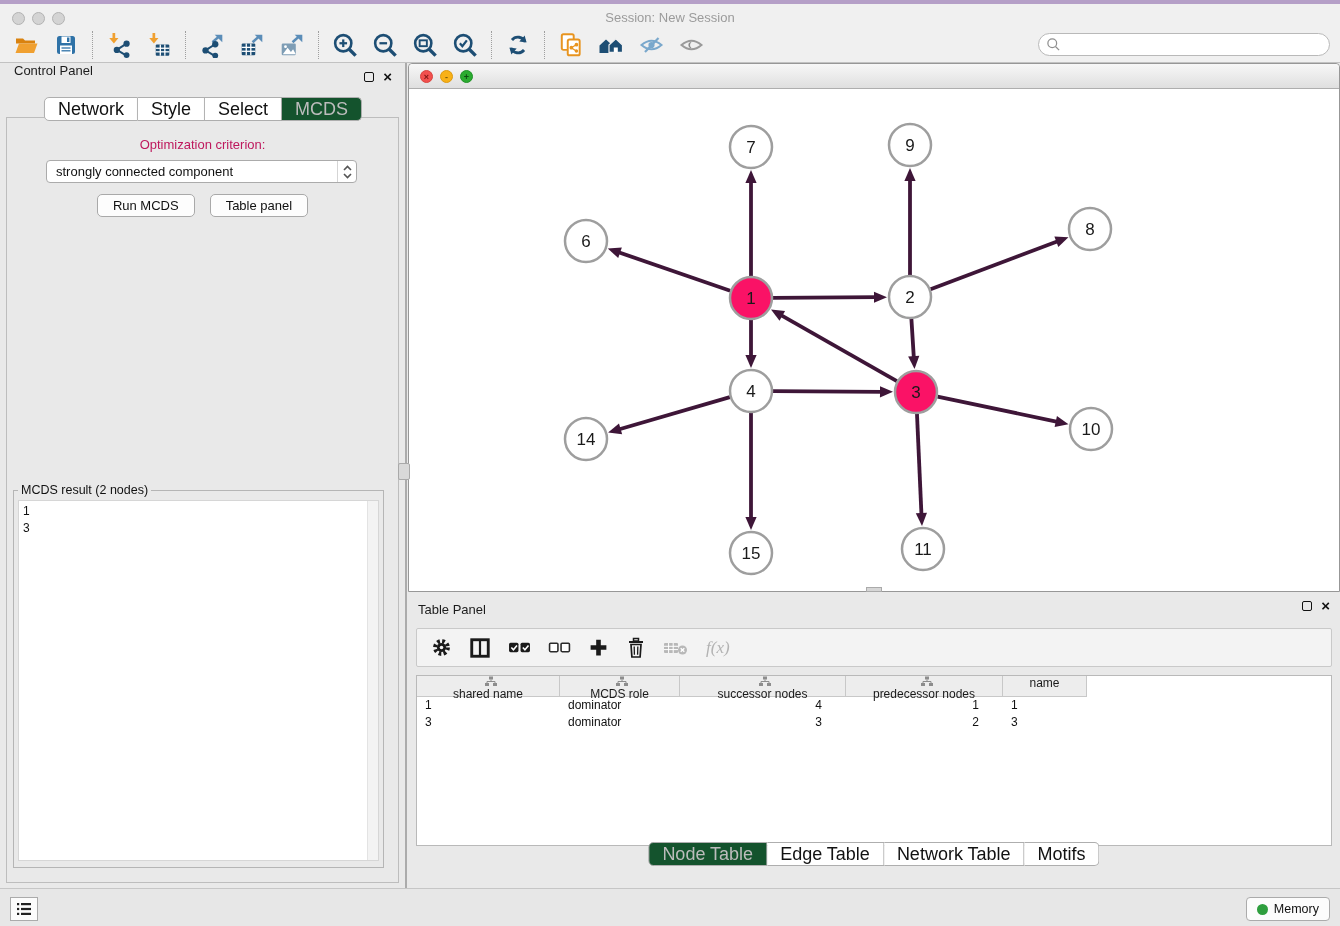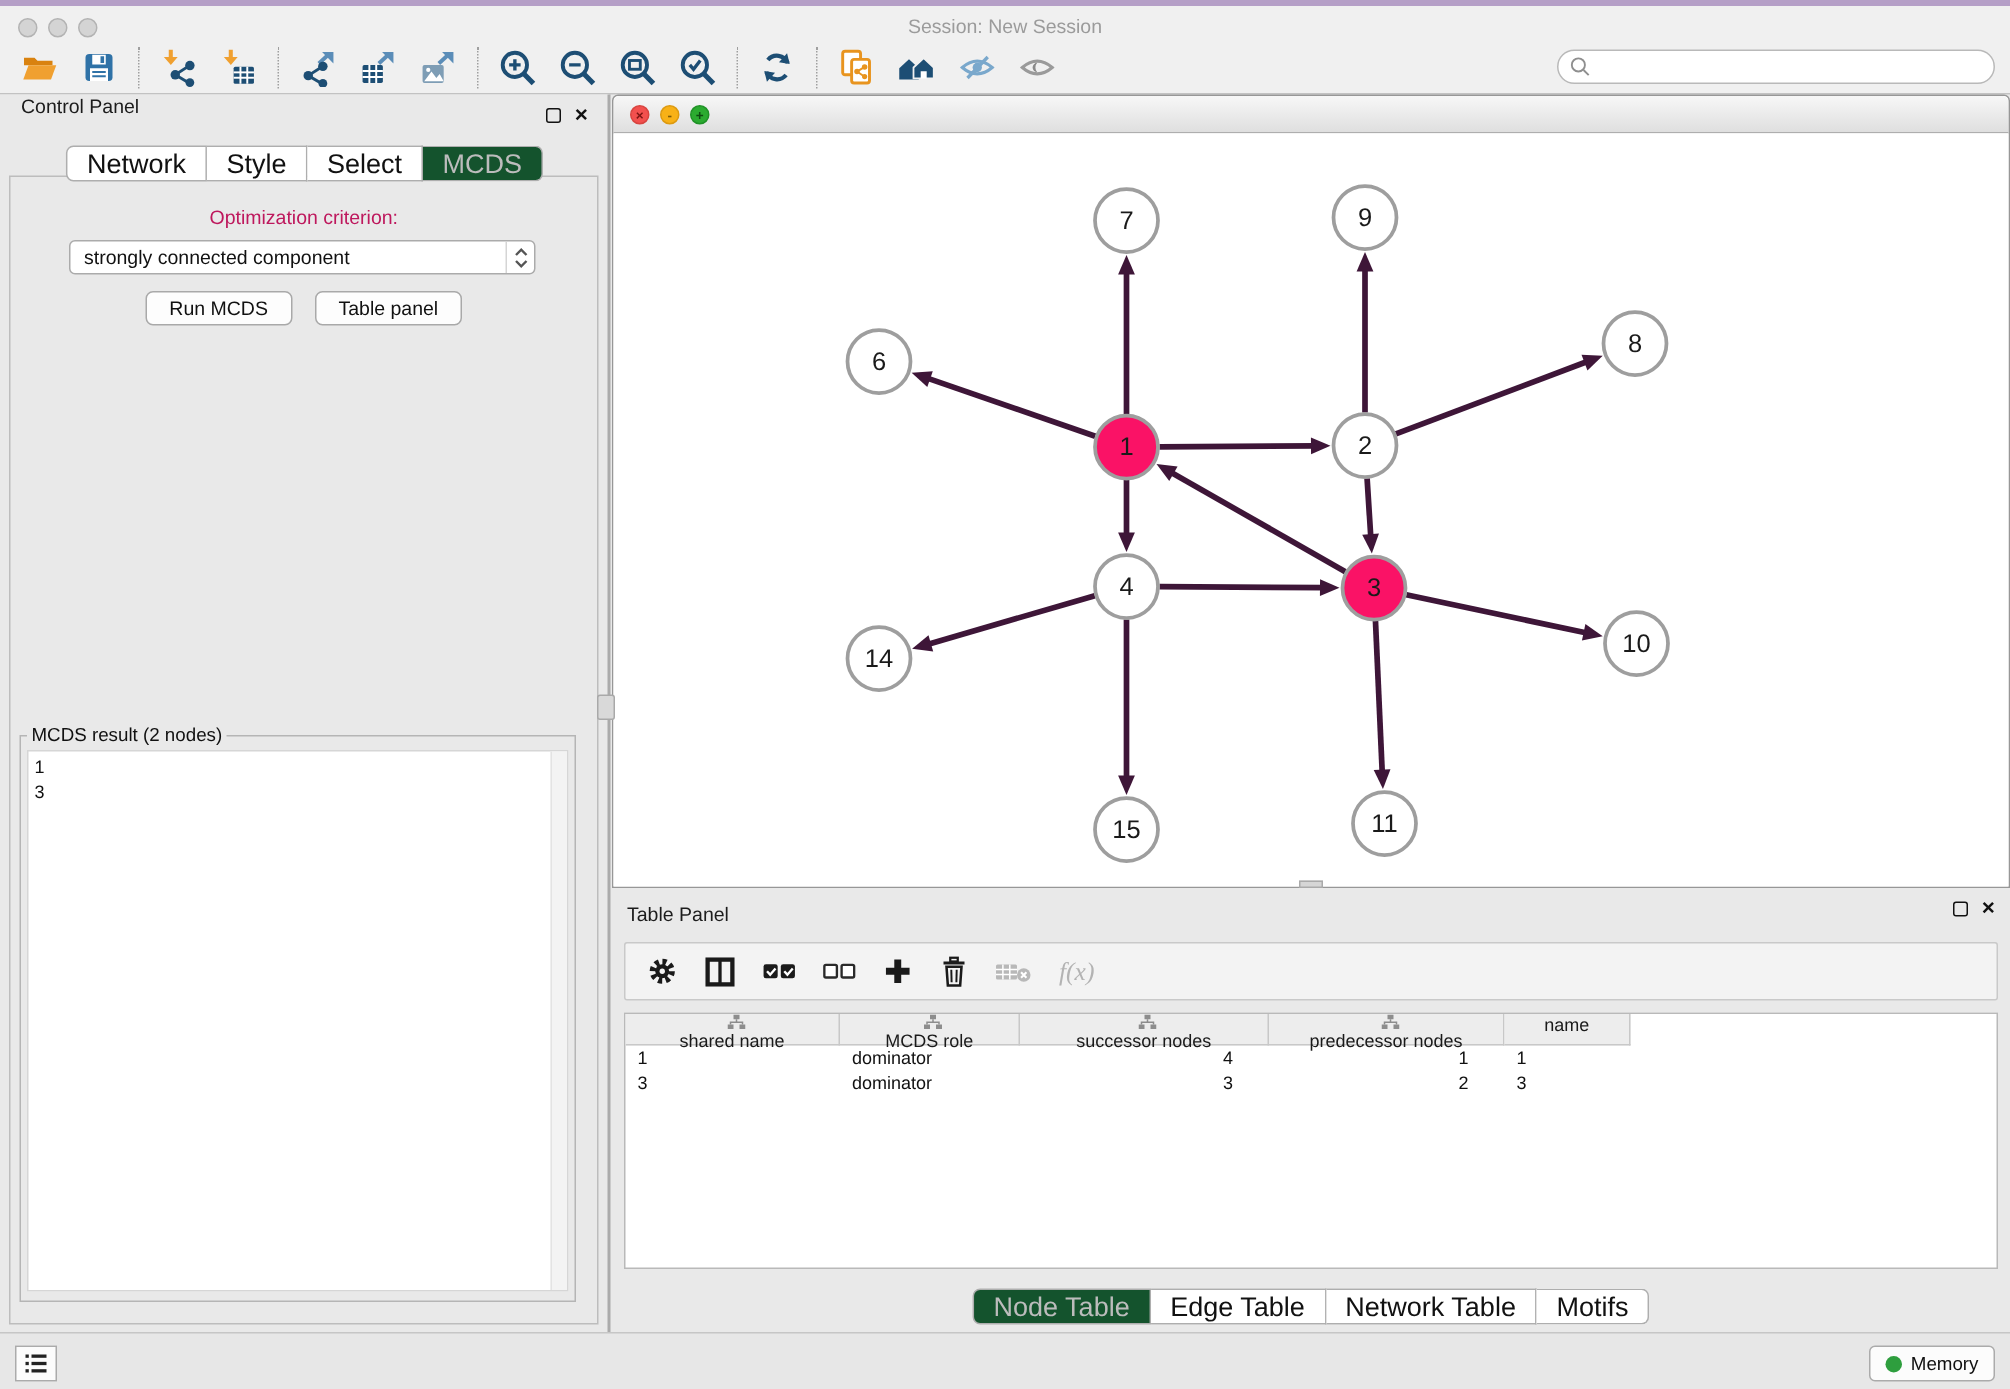--- a/index.html
+++ b/index.html
@@ -81,21 +81,21 @@
   #tp-table { position:absolute; left:8px; right:8px; top:80px; height:171px; background:#fff;
     border:1px solid #b9b9b9; overflow:hidden; }
   #tp-thead { display:flex; height:21px; }
   .th { background:#ededed; border-right:1px solid #c8c8c8; border-bottom:1px solid #c8c8c8;
     display:flex; align-items:center; font-size:12px; color:#1a1a1a; position:relative;flex-direction:column; }
   .th .th-label { flex:1; text-align:center; padding:0 4px; }
   .th .col-icon { margin-left:5px; flex:none; }
   .tr { display:flex; height:16.5px; }
   .td { font-size:12px; color:#111; line-height:16.5px; padding:0 8px; white-space:nowrap; overflow:hidden; }
   .td.ralign { text-align:right; padding-right:24px; }
-  #tp-tabs { position:absolute; left:50%; transform:translateX(-50%); bottom:3px; }
+  #tp-tabs { position:absolute; left:50%; transform:translateX(-50%); bottom:20px; }
 
   
   #status-bar { position:absolute; left:0; top:888px; width:1340px; height:38px; background:#e7e7e7;
     border-top:1px solid #c6c6c6; }
   #status-list-btn { position:absolute; left:10px; top:8px; width:28px; height:24px; background:#fcfcfc;
     border:1px solid #ababab; display:flex; align-items:center; justify-content:center; }
   #memory-btn { position:absolute; right:10px; top:8px; height:24px; background:#fcfcfc;
     border:1px solid #ababab; border-radius:4px; display:flex; align-items:center; gap:6px;
     padding:0 10px; font-size:12.5px; color:#111; }
   #memory-dot { width:11px; height:11px; border-radius:50%; background:#2e9e3e; }

